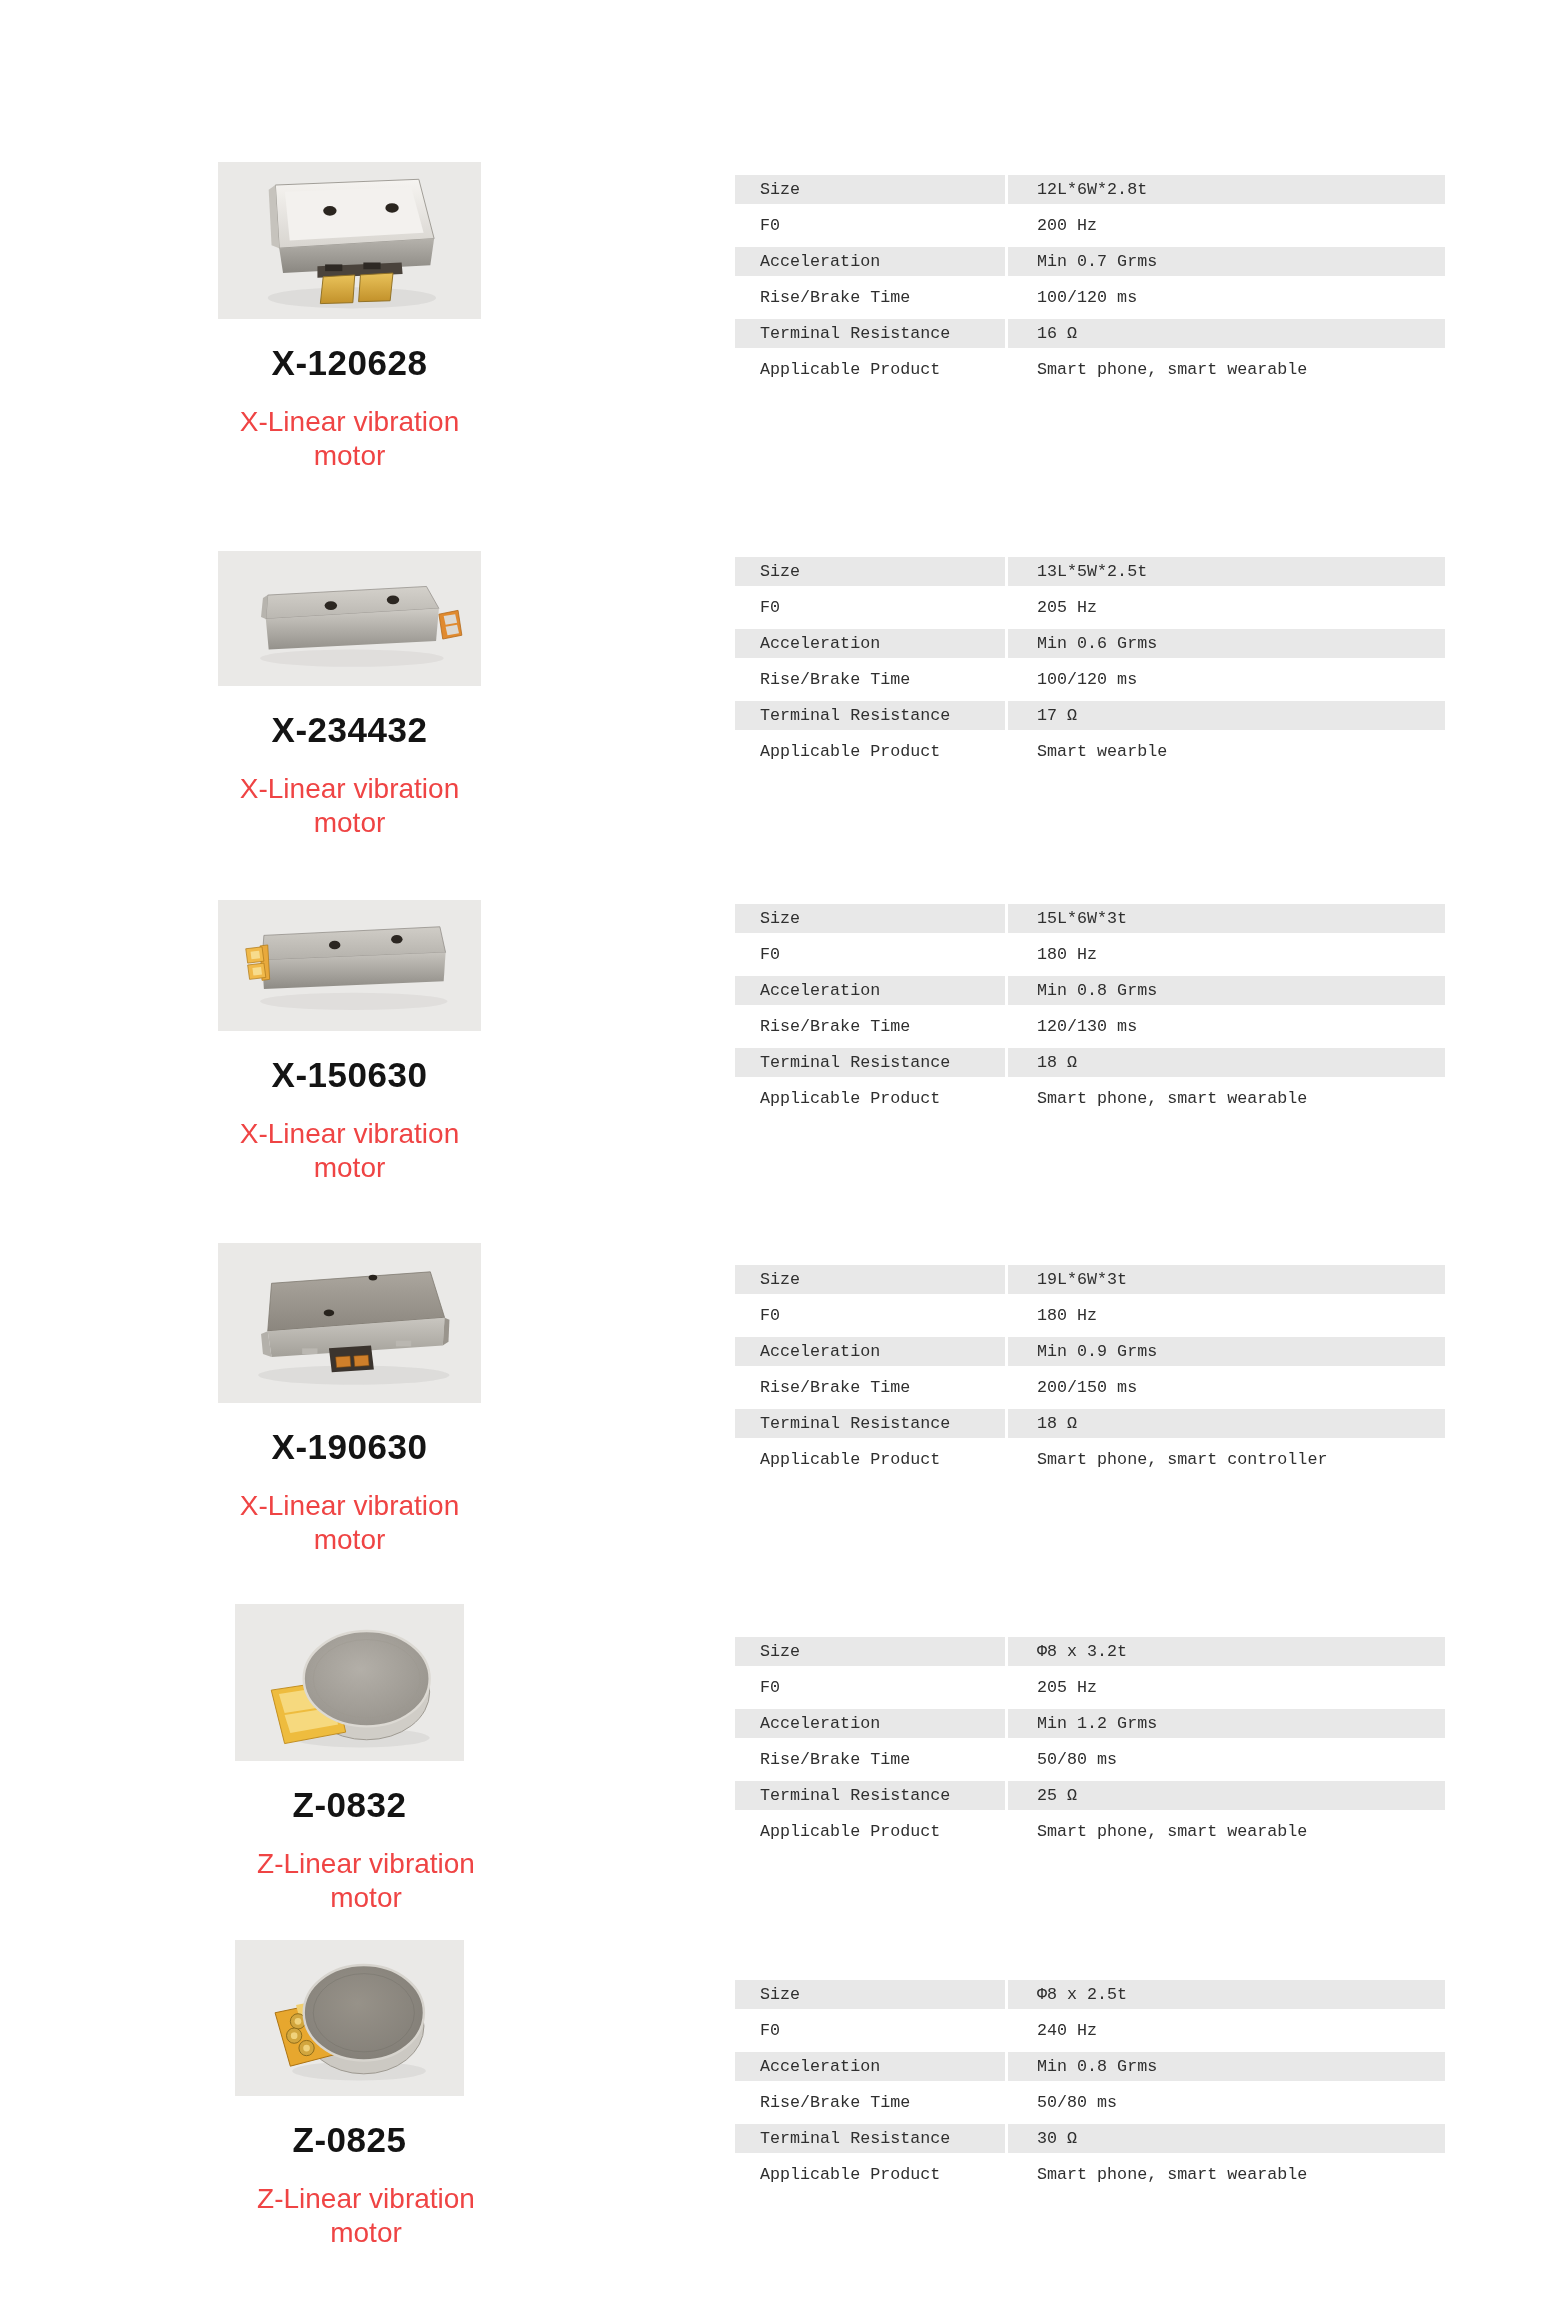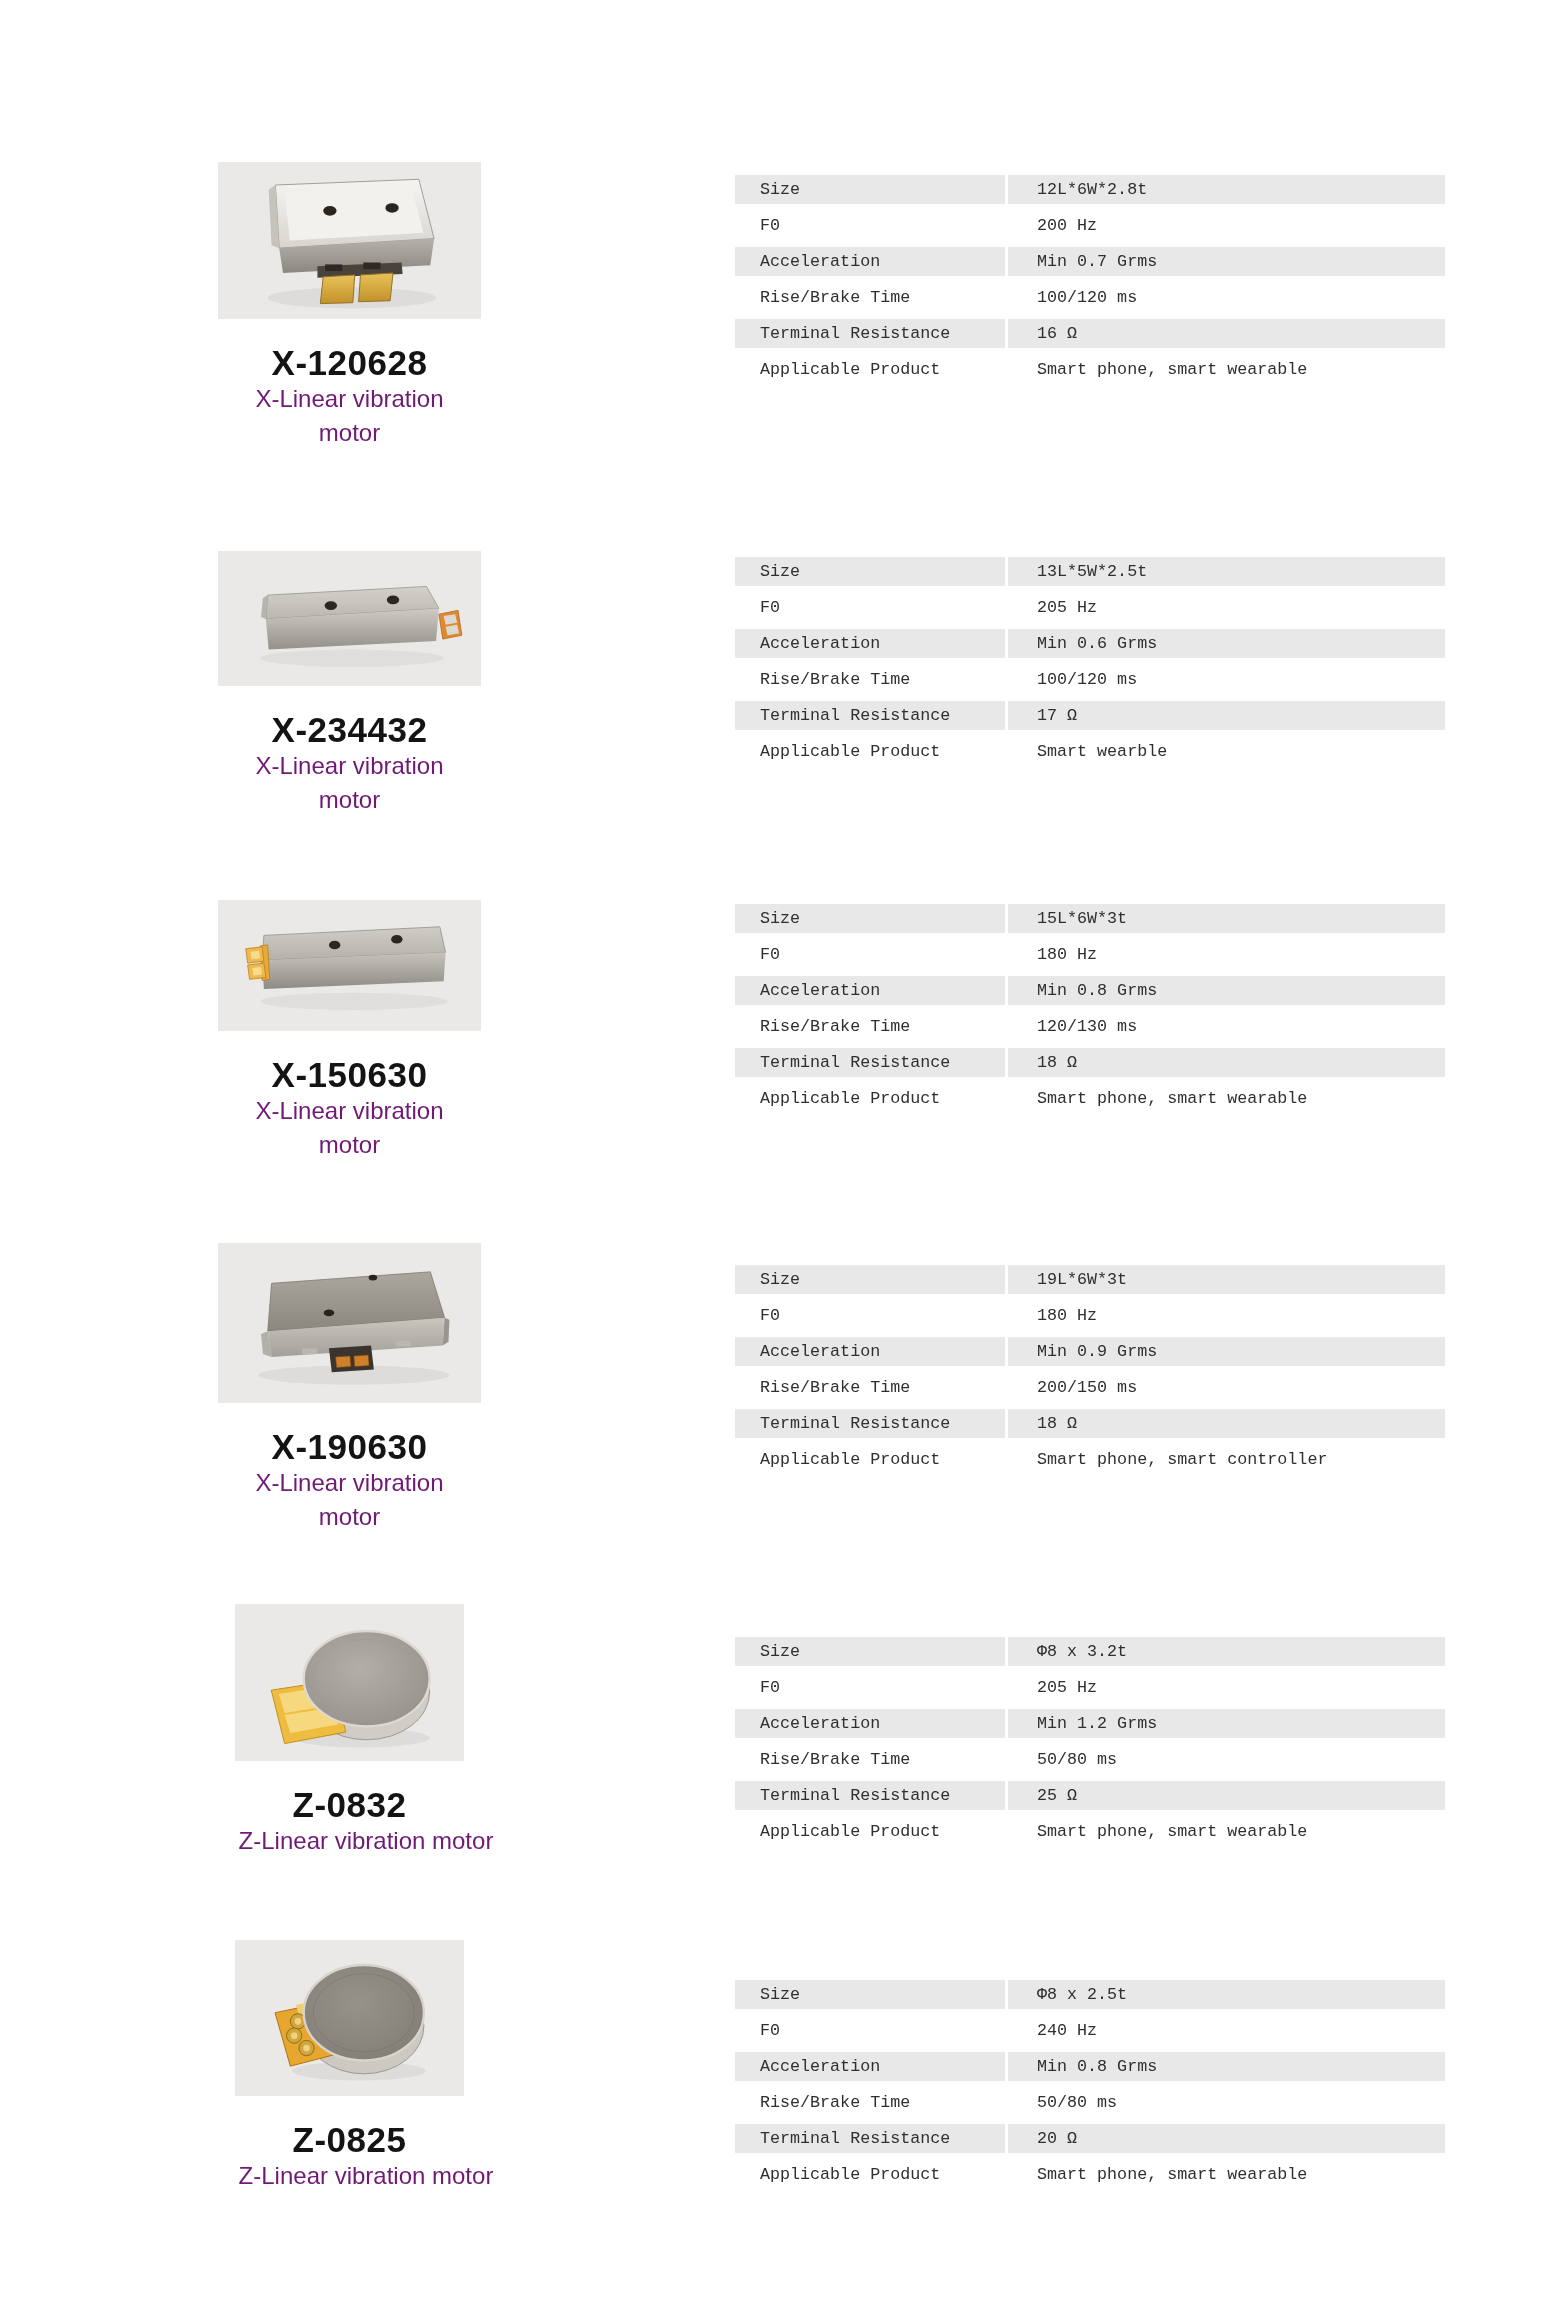--- a/index.html
+++ b/index.html
@@ -20,21 +20,21 @@
   .product-image svg { display:block; width:100%; height:100%; }
   .img-x120628 { height:157px; }
   .img-x130525 { height:135px; }
   .img-x150630 { height:131px; }
   .img-x190630 { height:160px; }
   .img-z0832   { width:229px; height:157px; }
   .img-z0825   { width:229px; height:156px; }
 
   .product-model { margin:27px 0 0 0; font-size:35px; line-height:34px; font-weight:700;
                    color:#141414; letter-spacing:0.5px; }
-  .product-type  { margin:2px auto 0 auto; font-size:24px; line-height:34px; color:#701a75; width:222px; }
+  .product-type  { margin:25px auto 0 auto; font-size:28px; line-height:34px; color:#ef4444; width:222px; }
   .product-type.one-line { width:296px; }
 
   .spec-table { position:absolute; left:732px; top:0; border-collapse:separate; border-spacing:3.8px 7.6px;font-family:Liberation Mono, monospace; }
   .product-card:nth-of-type(1) .spec-table { top:5.7px; }
   .product-card:nth-of-type(2) .spec-table { top:-1px; }
   .product-card:nth-of-type(3) .spec-table { top:-2.9px; }
   .product-card:nth-of-type(4) .spec-table { top:15.3px; }
   .product-card:nth-of-type(5) .spec-table { top:26px; }
   .product-card:nth-of-type(6) .spec-table { top:33px; }
 
@@ -419,21 +419,21 @@
     <td class="spec-value">Min 0.8 Grms</td>
   </tr>
 
   <tr class="spec-row">
     <td class="spec-label">Rise/Brake Time</td>
     <td class="spec-value">50/80 ms</td>
   </tr>
 
   <tr class="spec-row">
     <td class="spec-label">Terminal Resistance</td>
-    <td class="spec-value">20 Ω</td>
+    <td class="spec-value">30 Ω</td>
   </tr>
 
   <tr class="spec-row">
     <td class="spec-label">Applicable Product</td>
     <td class="spec-value">Smart phone, smart wearable</td>
   </tr>
 </tbody>
         </table>
   </section>
 </main>

